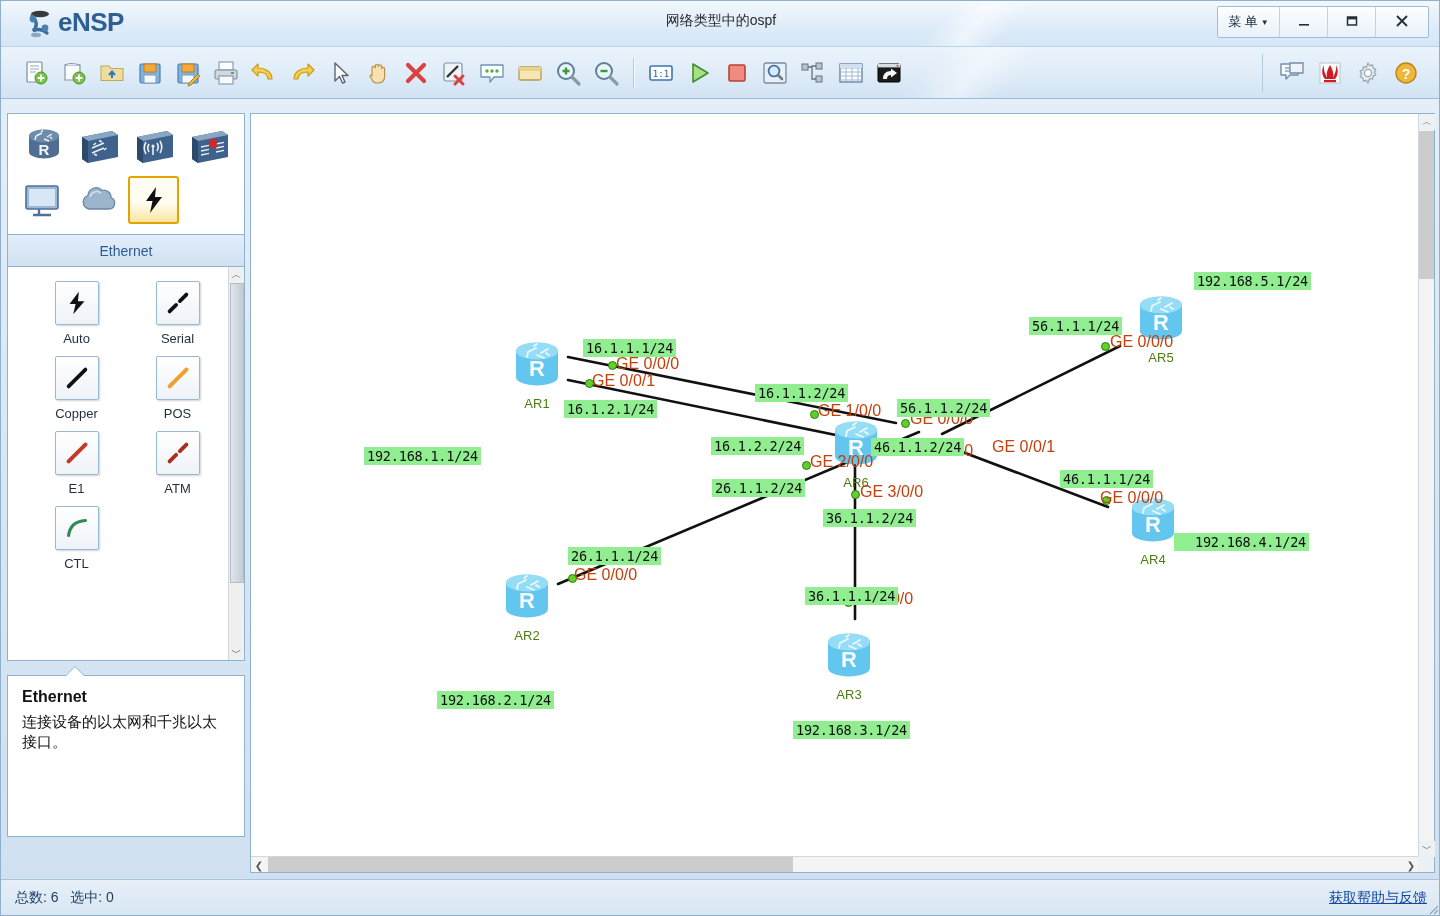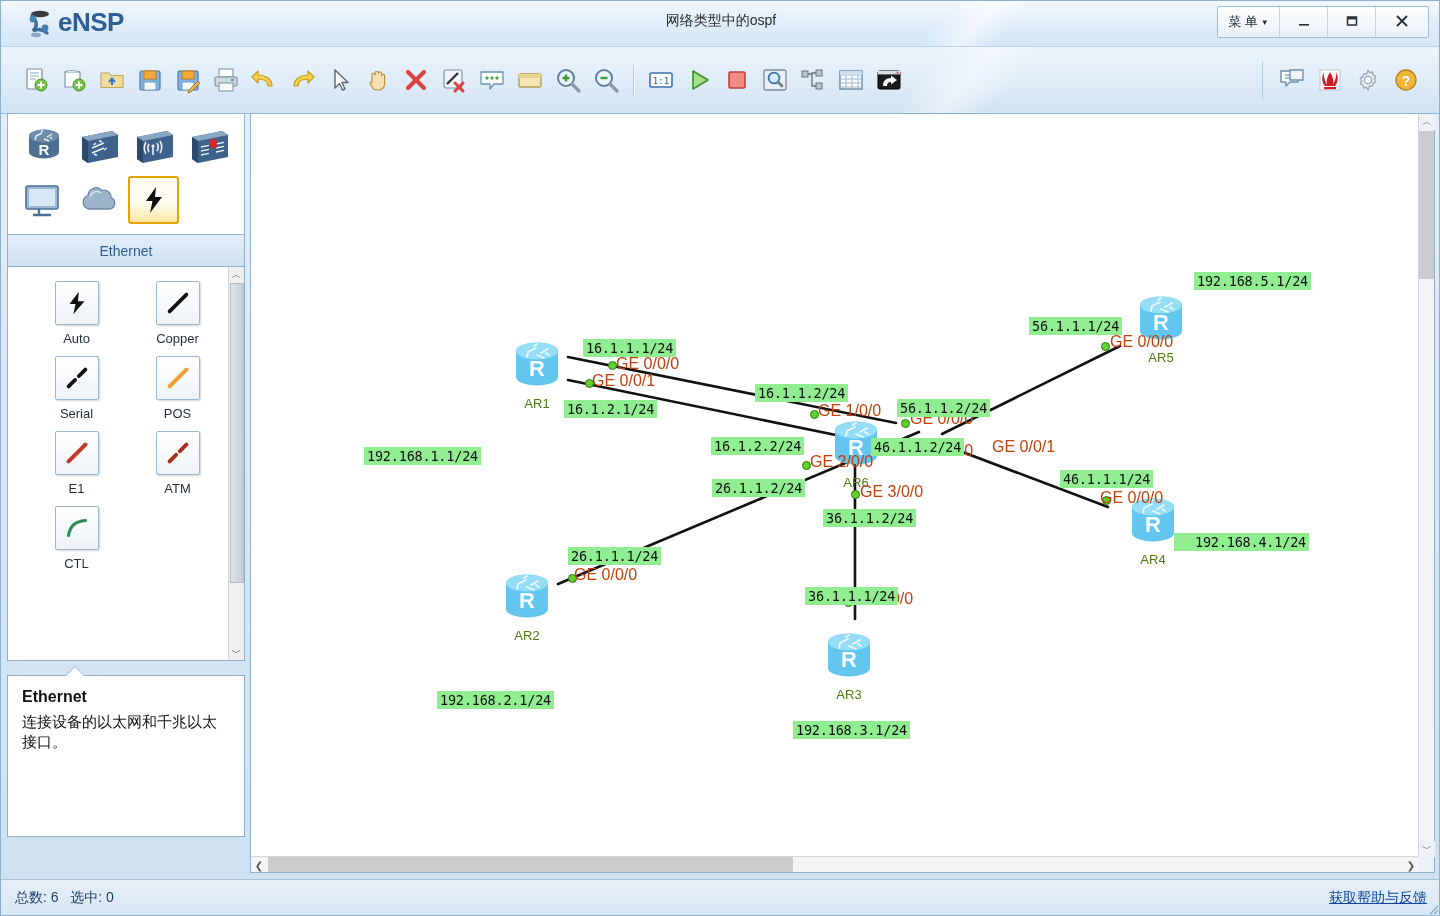--- a/index.html
+++ b/index.html
@@ -52,21 +52,21 @@
   .win-ctrls > div {
     width: 48px; display:flex; align-items:center; justify-content:center;
     border-right: 1px solid #bed3e4; font-size: 14px; color:#203040; cursor: default;
   }
   .win-ctrls > div:last-child { border-right: none; width: 52px; }
   .menu-btn { width: 62px !important; font-size: 13px !important; }
   .caret-sm { font-size:8px; margin-left:3px; }
 
   
   .toolbar {
-    position:absolute; top: 46px; left: 0; width: 1440px; height: 67px;
+    position:absolute; top: 46px; left: 0; width: 1440px; height: 52px;
     background: linear-gradient(180deg,#eaf3fb 0%,#dfecf8 55%,#d2e3f3 100%);
     border-bottom: 1px solid #9dbdd7;
     display:flex; align-items:center; padding: 0 16px;
     overflow:hidden;
   }
   .toolbar::after{
     content:""; position:absolute; top:-40px; left:700px; width:520px; height:160px;
     background: linear-gradient(115deg, rgba(255,255,255,0) 42%, rgba(255,255,255,.45) 50%, rgba(255,255,255,0) 58%);
     transform: skewX(-20deg); pointer-events:none;
   }
@@ -527,34 +527,34 @@
             <svg width="28" height="28" viewBox="0 0 30 30">
                 <path d="M17 3 L7 16 L13.5 16 L11 27 L23 13 L16 13 Z" fill="#111"></path>
               </svg>
           </div>
           <div class="cable-lbl">Auto</div>
         </div>
 
         <div class="cable-item">
           <div class="cable-ico">
             <svg width="28" height="28" viewBox="0 0 30 30">
-                <path d="M6 24 L24 6" stroke="#111" stroke-width="4" stroke-linecap="round"></path>
-              </svg>
-          </div>
-          <div class="cable-lbl">Copper</div>
-        </div>
-
-        <div class="cable-item">
-          <div class="cable-ico">
-            <svg width="28" height="28" viewBox="0 0 30 30">
                 <path d="M6 24 L13 17" stroke="#111" stroke-width="4" stroke-linecap="round"></path>
                 <path d="M17 13 L24 6" stroke="#111" stroke-width="4" stroke-linecap="round"></path>
               </svg>
           </div>
           <div class="cable-lbl">Serial</div>
+        </div>
+
+        <div class="cable-item">
+          <div class="cable-ico">
+            <svg width="28" height="28" viewBox="0 0 30 30">
+                <path d="M6 24 L24 6" stroke="#111" stroke-width="4" stroke-linecap="round"></path>
+              </svg>
+          </div>
+          <div class="cable-lbl">Copper</div>
         </div>
 
         <div class="cable-item">
           <div class="cable-ico">
             <svg width="28" height="28" viewBox="0 0 30 30">
                 <path d="M6 24 L24 6" stroke="#f0a030" stroke-width="4.4" stroke-linecap="round"></path>
               </svg>
           </div>
           <div class="cable-lbl">POS</div>
         </div>

